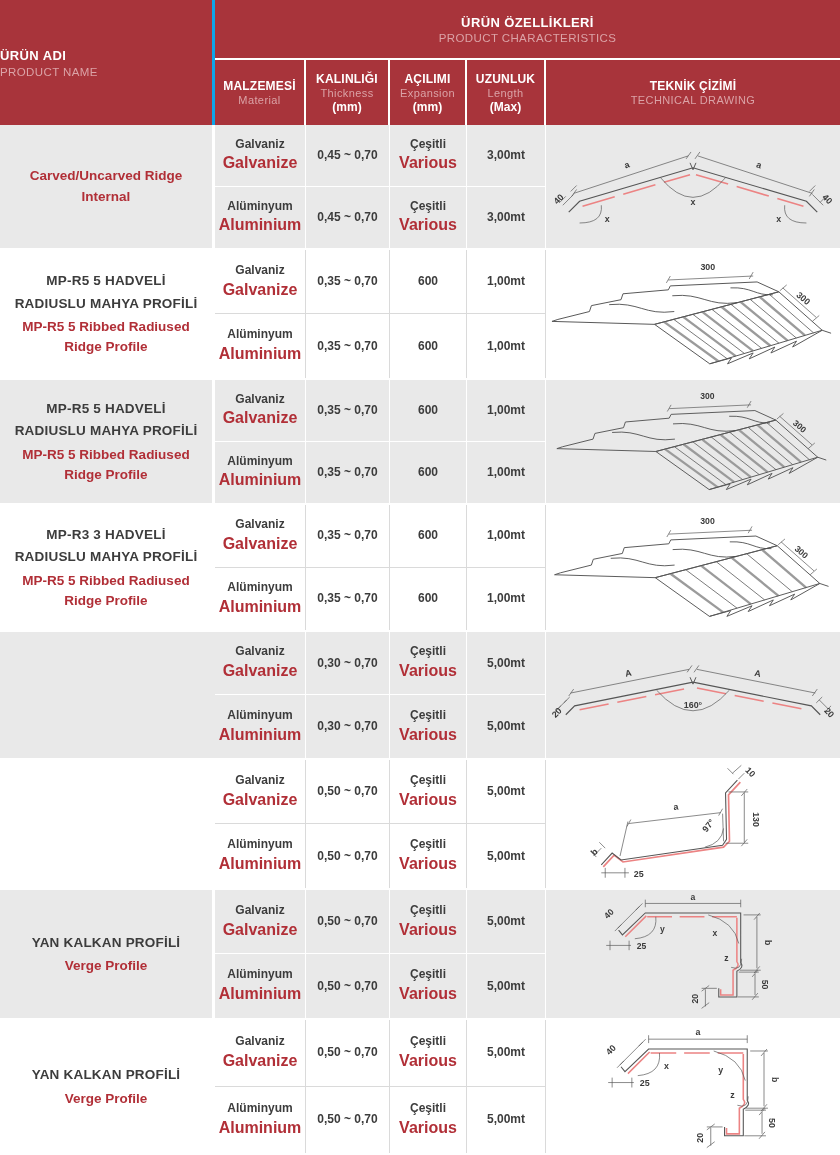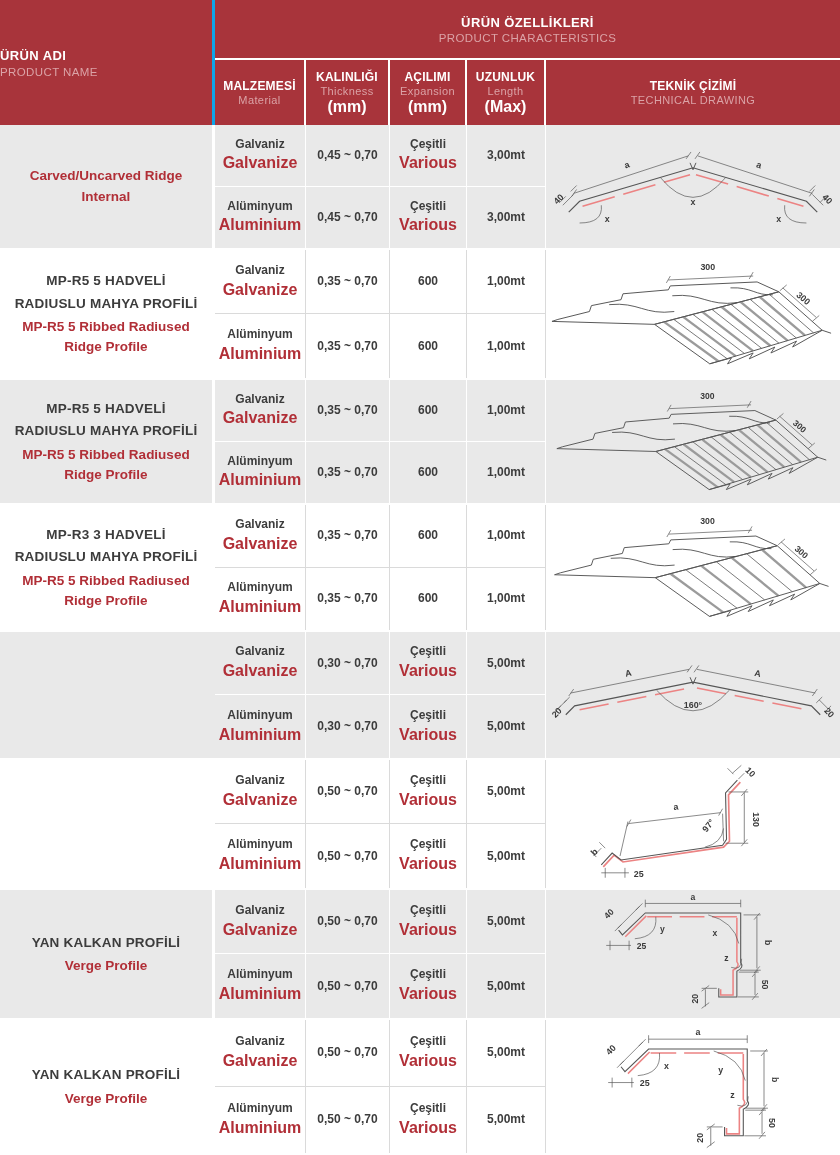--- a/index.html
+++ b/index.html
@@ -5,21 +5,21 @@
 *{margin:0;padding:0;box-sizing:border-box}
 html,body{width:840px;height:1155px;background:#fff;overflow:hidden;
   font-family:"Liberation Sans",sans-serif}
 .page{width:840px;height:1155px;display:flex;flex-direction:column}
 
 .thead{display:grid;grid-template-columns:215px 1fr;height:125px;flex:0 0 auto}
 .h-product{background:var(--red);border-right:3px solid #0ea5e9;display:flex;
   flex-direction:column;justify-content:center;align-items:flex-start;gap:3px}
 .ht{color:#fff;font-weight:bold;font-size:13px;letter-spacing:.4px}
 .hs{color:var(--pink);font-size:11.5px;letter-spacing:.4px}
-.hu{color:#fff;font-weight:bold;font-size:16px}
+.hu{color:#fff;font-weight:bold;font-size:12px}
 .h-right{display:flex;flex-direction:column}
 .h-band{height:60px;background:var(--red);border-bottom:2px solid #fff;display:flex;
   flex-direction:column;justify-content:center;align-items:center;gap:2px}
 .h-cols{flex:1;display:grid;grid-template-columns:91px 84px 77px 79px 1fr}
 .hcell{background:var(--red);border-right:2px solid #fff;display:flex;flex-direction:column;
   justify-content:center;align-items:center;gap:1px;text-align:center;padding:2px}
 .hcell:last-child{border-right:none}
 .hcell .ht{font-size:12px;letter-spacing:.2px}
 .hcell .hs{font-size:11px}
 

